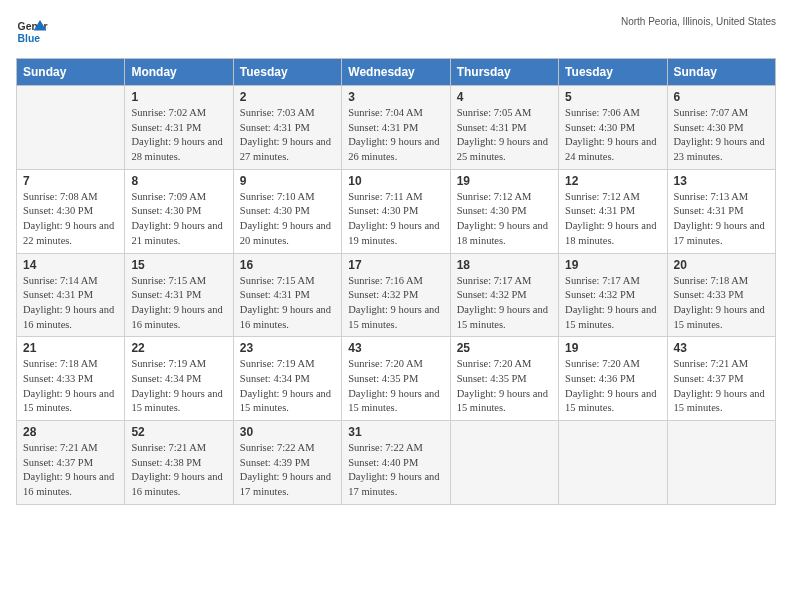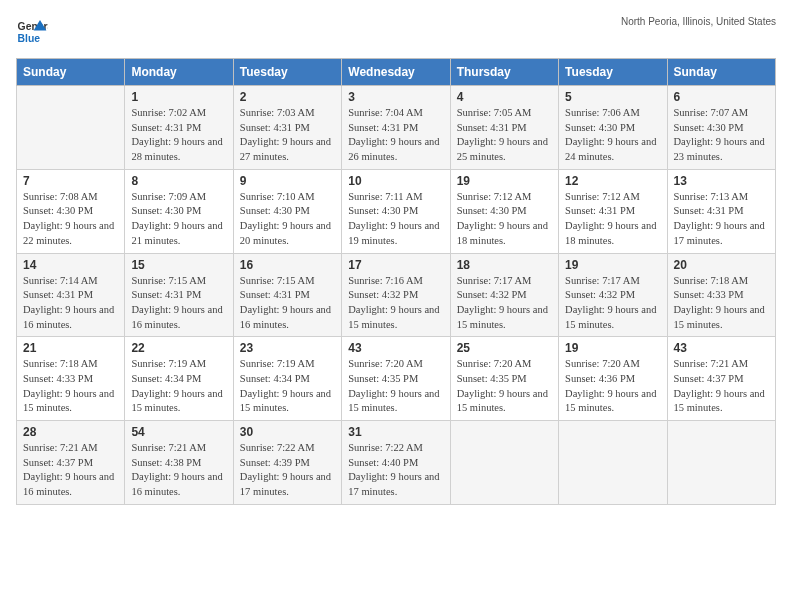--- a/index.html
+++ b/index.html
@@ -280,21 +280,21 @@
         </td>
       </tr>
       <tr>
         <td>
           <span class="day-num">28</span>
         <div class="day-info">
           Sunrise: 7:21 AM<br>Sunset: 4:37 PM<br>Daylight: 9 hours and 16 minutes.
         </div>
         </td>
         <td>
-          <span class="day-num">54</span>
+          <span class="day-num">52</span>
         <div class="day-info">
           Sunrise: 7:21 AM<br>Sunset: 4:38 PM<br>Daylight: 9 hours and 16 minutes.
         </div>
         </td>
         <td>
           <span class="day-num">30</span>
         <div class="day-info">
           Sunrise: 7:22 AM<br>Sunset: 4:39 PM<br>Daylight: 9 hours and 17 minutes.
         </div>
         </td>

